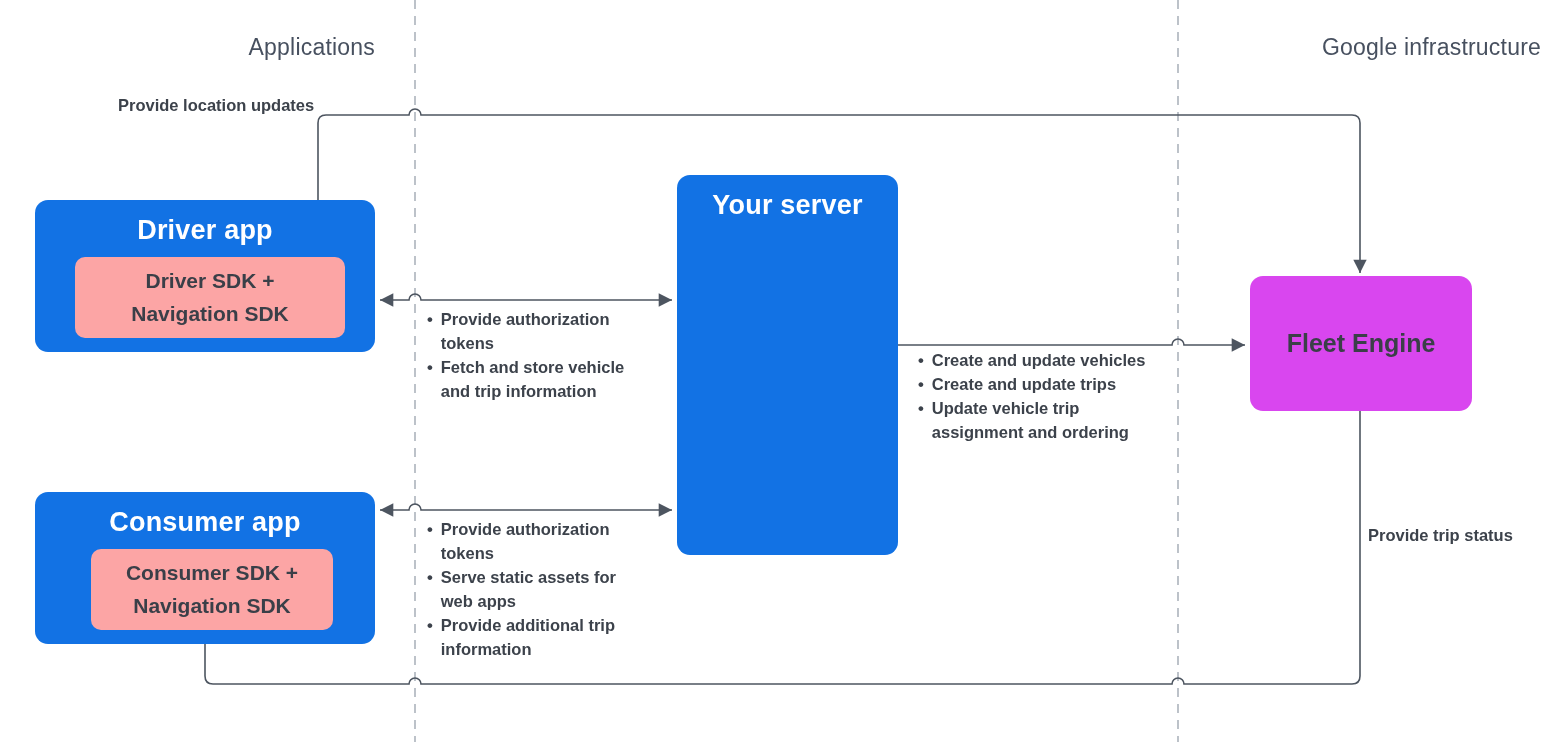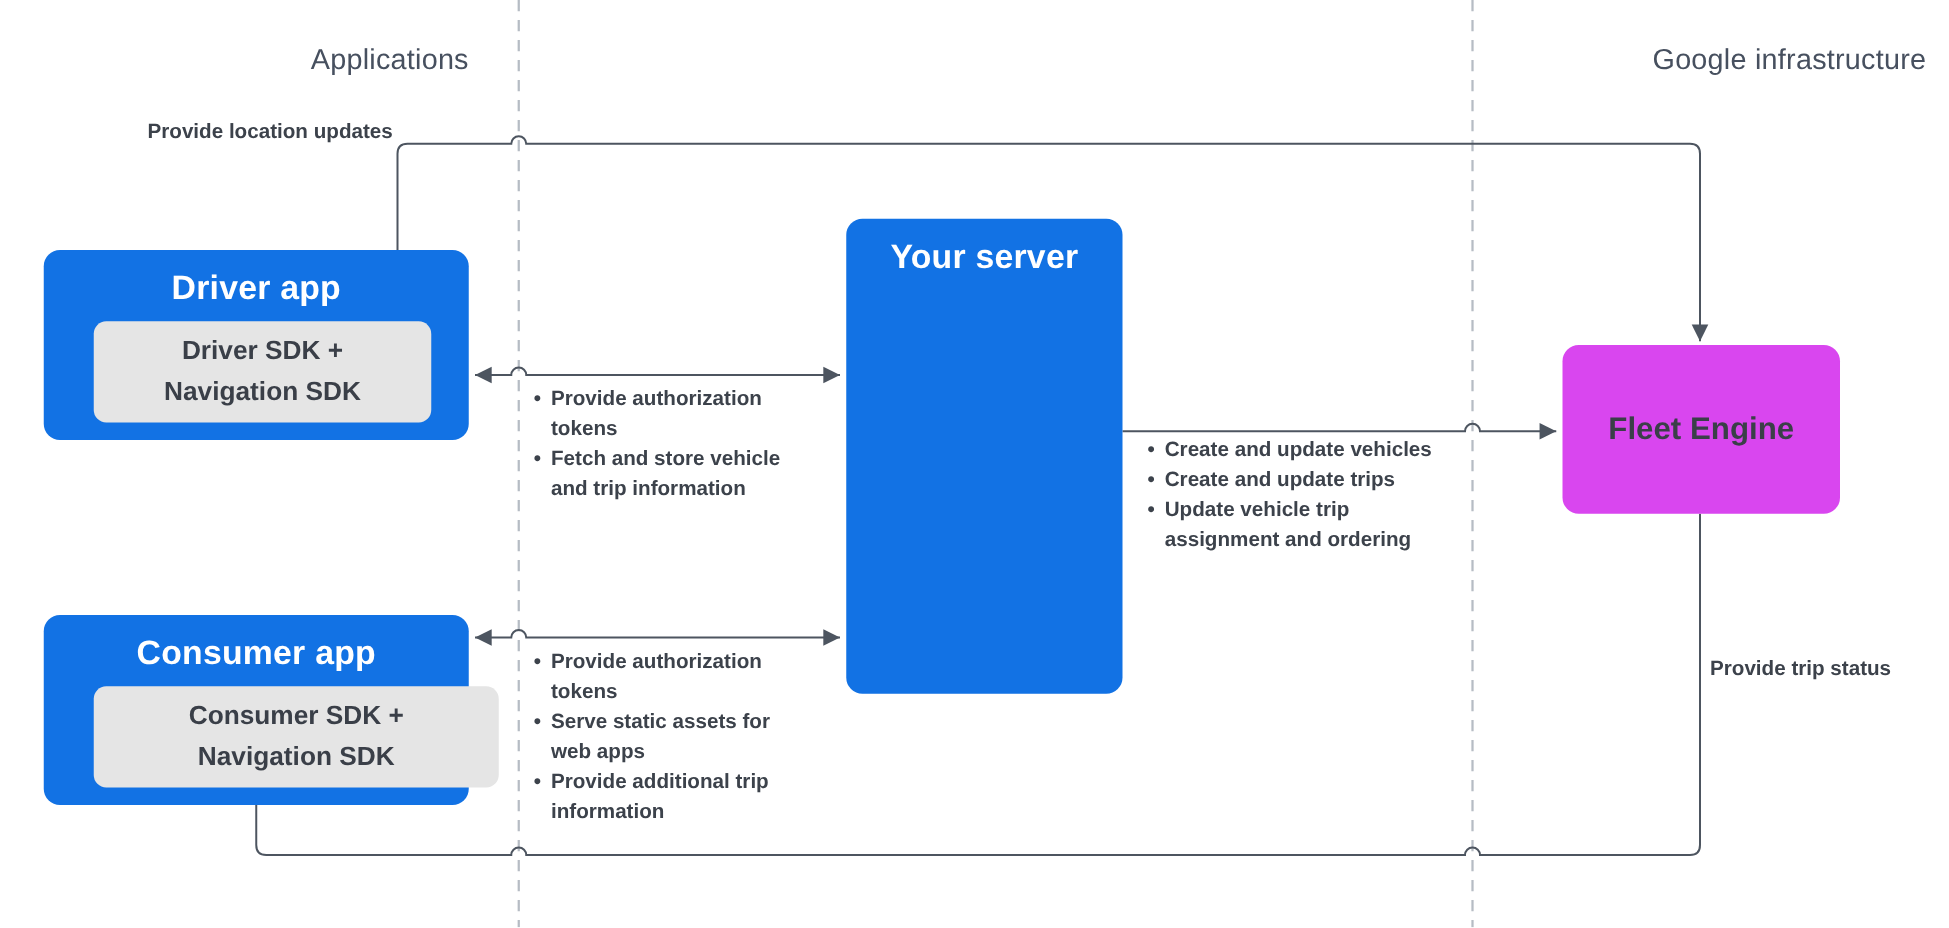--- a/index.html
+++ b/index.html
@@ -13,21 +13,21 @@
     letter-spacing:.2px;
   }
   .node-blue{
     position:absolute;background:#1272e4;border-radius:13px;
   }
   .node-title{
     color:#ffffff;font-weight:700;font-size:27px;text-align:center;
     padding-top:15px;letter-spacing:.2px;
   }
   .subnode{
-    position:absolute;background:#e5e5e5;border-radius:10px;
+    position:absolute;background:#fca5a5;border-radius:10px;
     color:#3a3f48;font-weight:700;font-size:21px;text-align:center;
     display:flex;align-items:center;justify-content:center;
     line-height:1.55;padding:0 28px;box-sizing:border-box;
   }
   .node-yellow{
     position:absolute;background:#d946ef;border-radius:13px;
     display:flex;align-items:center;justify-content:center;
     font-weight:700;font-size:25px;color:#3a3f48;
   }
   .edge-label{
@@ -70,21 +70,21 @@
   <div class="col-header" style="left:35px;top:34px;width:340px;">Applications</div>
   <div class="col-header" style="left:1181px;top:34px;width:360px;">Google infrastructure</div>
 
   <div class="node-blue" style="left:35px;top:200px;width:340px;height:152px;">
     <div class="node-title">Driver app</div>
     <div class="subnode" style="left:40px;top:57px;width:270px;height:81px;">Driver SDK + Navigation SDK</div>
   </div>
 
   <div class="node-blue" style="left:35px;top:445px;width:340px;height:152px;margin-top:47px;">
     <div class="node-title">Consumer app</div>
-    <div class="subnode" style="left:40px;top:57px;width:324px;height:81px;">Consumer SDK + Navigation SDK</div>
+    <div class="subnode" style="left:56px;top:57px;width:242px;height:81px;">Consumer SDK + Navigation SDK</div>
   </div>
 
   <div class="node-blue" style="left:677px;top:175px;width:221px;height:380px;">
     <div class="node-title">Your server</div>
   </div>
 
   <div class="node-yellow" style="left:1250px;top:276px;width:222px;height:135px;">Fleet Engine</div>
 
   <div class="edge-label" style="left:118px;top:96px;">Provide location updates</div>
   <div class="edge-label" style="left:1368px;top:526px;">Provide trip status</div>

